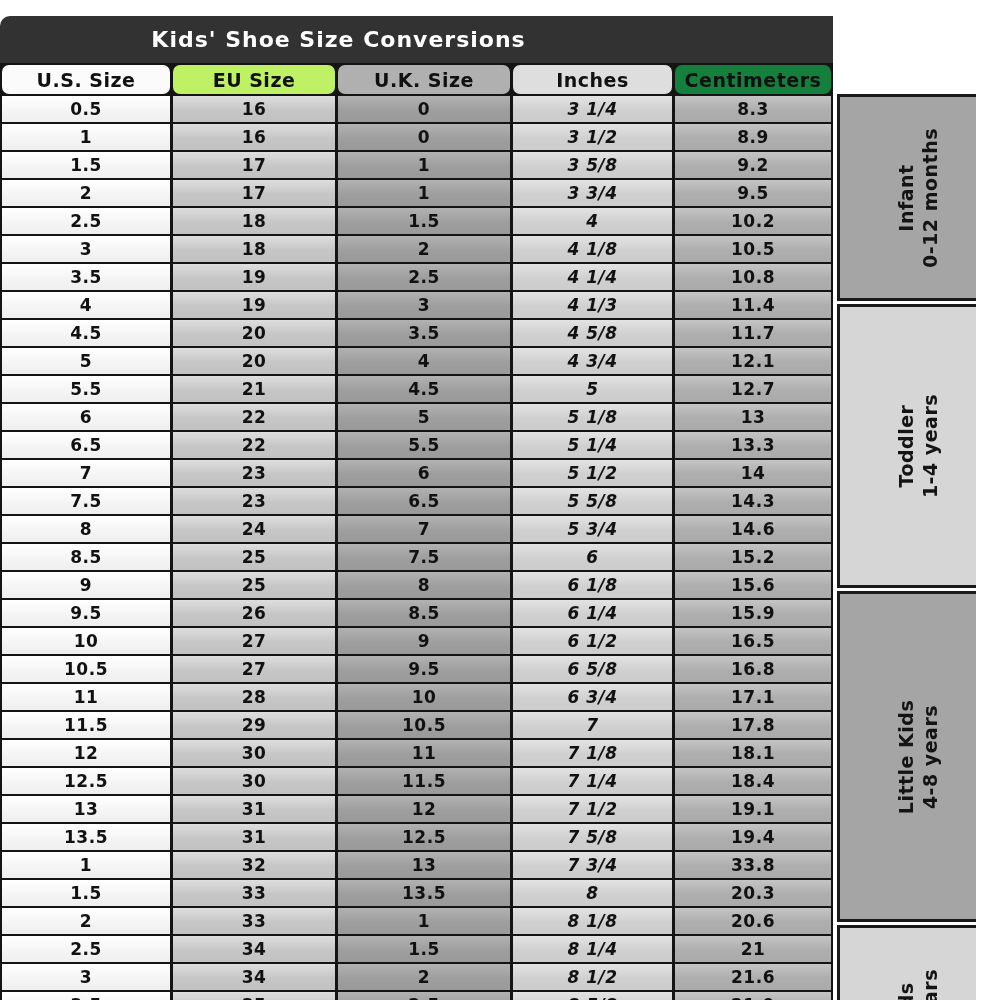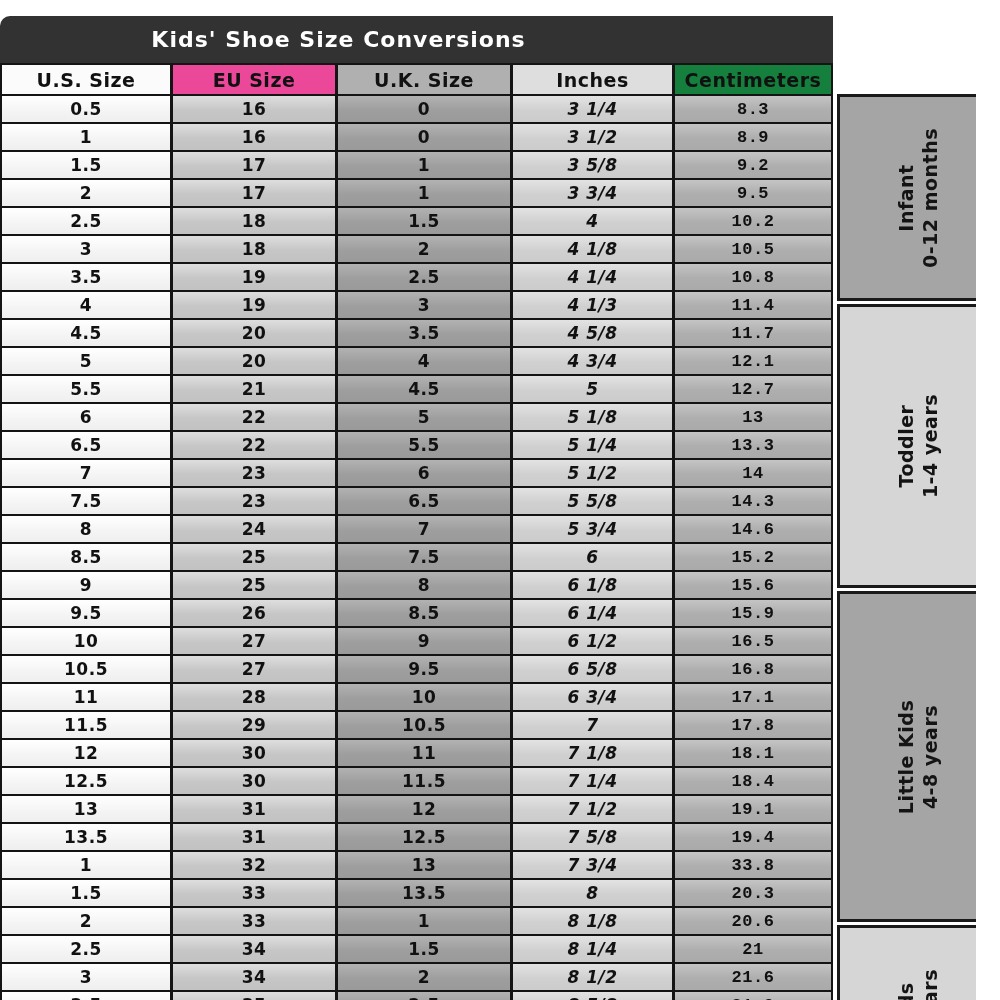--- a/index.html
+++ b/index.html
@@ -54,29 +54,30 @@
     display: flex;
     align-items: center;
     justify-content: center;
     font-size: 17px;
     letter-spacing: 0.5px;
     white-space: nowrap;
   }
   .hcell {
     height: 29px;
     font-size: 19px;
+    border-radius: 7px;
   }
   
   .c0 { background: linear-gradient(180deg, #ffffff 0%, #f4f4f4 60%, #efefef 100%); }
   .c1 { background: linear-gradient(180deg, #dedede 0%, #c6c6c6 55%, #c2c2c2 100%); }
   .c2 { background: linear-gradient(180deg, #b2b2b2 0%, #9e9e9e 55%, #9a9a9a 100%); }
   .c3 { background: linear-gradient(180deg, #e3e3e3 0%, #d0d0d0 55%, #cccccc 100%); font-style: italic; }
-  .c4 { background: linear-gradient(180deg, #c4c4c4 0%, #aeaeae 55%, #aaaaaa 100%); font-family: Liberation Mono, monospace; }
+  .c4 { background: linear-gradient(180deg, #c4c4c4 0%, #aeaeae 55%, #aaaaaa 100%); }
   .h0 { background: #fbfbfb; }
-  .h1 { background: #ec4899; }
+  .h1 { background: #bef264; }
   .h2 { background: #b0b0b0; text-align: right; }
   .h3 { background: #dedede; }
   .h4 { background: #15803d; }
 
   
   .age-col {
     position: absolute;
     left: 833px; top: 0;
     width: 167px; height: 1000px;
     background: #ffffff;

